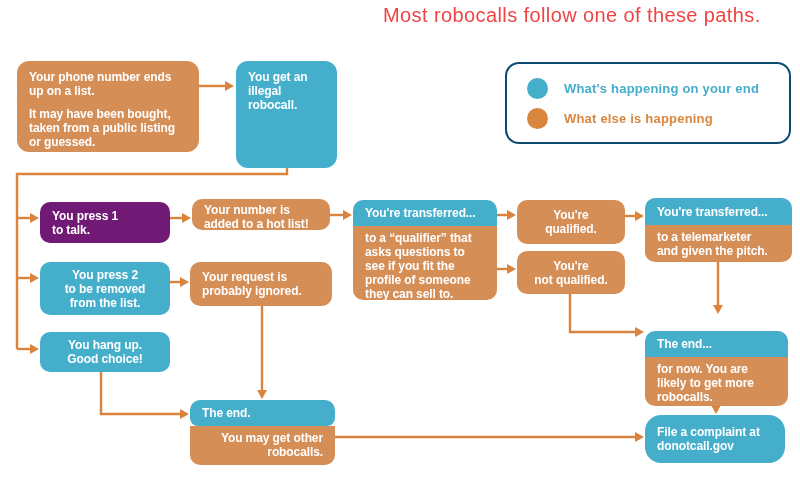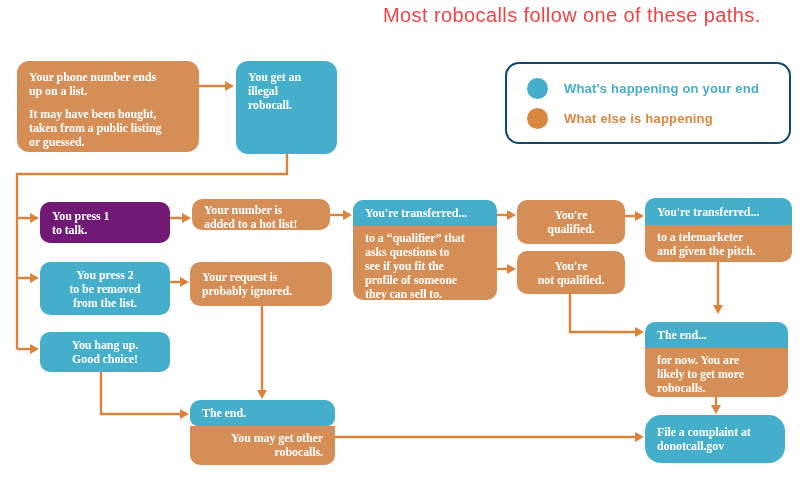--- a/index.html
+++ b/index.html
@@ -7,21 +7,21 @@
   #stage{position:relative;width:800px;height:485px;overflow:hidden;background:#ffffff;}
   #connectors{position:absolute;left:0;top:0;width:800px;height:485px;}
   .title{position:absolute;left:383px;top:4px;font-size:20px;font-weight:400;color:#ef4444;letter-spacing:.4px;white-space:nowrap;}
   .legend{position:absolute;left:505px;top:62px;width:286px;height:82px;box-sizing:border-box;
           border:2px solid #0c4a6e;border-radius:14px;background:#ffffff;
           display:flex;flex-direction:column;justify-content:center;gap:9px;padding-left:20px;}
   .legend-item{display:flex;align-items:center;gap:16px;}
   .dot{width:21px;height:21px;border-radius:50%;flex:0 0 auto;}
   .legend-label{font-size:13px;font-weight:700;letter-spacing:.2px;white-space:nowrap;}
   .node{position:absolute;display:flex;flex-direction:column;overflow:hidden;color:#ffffff;}
-  .part{display:flex;flex-direction:column;box-sizing:border-box;padding:4px 12px;flex:1 1 auto;font-family:Liberation Serif, serif;}
+  .part{display:flex;flex-direction:column;box-sizing:border-box;padding:4px 12px;flex:1 1 auto;}
   .ln{font-size:12px;font-weight:700;line-height:14px;letter-spacing:-0.1px;white-space:nowrap;}
   .sp{height:9px;}
 </style>
 </head>
 <body>
 
 <div id="stage">
   <svg id="connectors" viewBox="0 0 800 485">
       <polyline points="199,86 226,86" fill="none" stroke="#D9833C" stroke-width="2.4"></polyline>
       <polygon points="234,86 225,81 225,91" fill="#D9833C"></polygon>
@@ -73,21 +73,21 @@
 <div class="node" style="left: 17px; top: 61px; width: 182px; height: 91px; border-radius: 12px;">
       <div class="part" style="background: rgb(214, 142, 87); text-align: left; padding-top: 9px;">
         <div class="ln">Your phone number ends</div>
         <div class="ln">up on a list.</div>
         <div class="ln sp"></div>
         <div class="ln">It may have been bought,</div>
         <div class="ln">taken from a public listing</div>
         <div class="ln">or guessed.</div>
       </div>
     </div>
-    <div class="node" style="left: 236px; top: 61px; width: 101px; height: 93px; border-radius: 12px;">
+    <div class="node" style="left: 236px; top: 61px; width: 101px; height: 107px; border-radius: 12px;">
       <div class="part" style="background: rgb(69, 174, 203); text-align: left; padding-top: 9px;">
         <div class="ln">You get an</div>
         <div class="ln">illegal</div>
         <div class="ln">robocall.</div>
       </div>
     </div>
     <div class="node" style="left: 40px; top: 202px; width: 130px; height: 41px; border-radius: 10px;">
       <div class="part" style="background: #701a75; text-align: left; justify-content: center;">
         <div class="ln">You press 1</div>
         <div class="ln">to talk.</div>
@@ -153,21 +153,21 @@
     </div>
     <div class="node" style="left: 190px; top: 400px; width: 145px; height: 65px; border-radius: 10px;">
       <div class="part" style="background: rgb(69, 174, 203); text-align: left; flex: 0 0 26px; justify-content: center; border-radius: 8px;">
         <div class="ln">The end.</div>
       </div>
       <div class="part" style="background: rgb(214, 142, 87); text-align: right; padding-top: 5px;">
         <div class="ln">You may get other</div>
         <div class="ln">robocalls.</div>
       </div>
     </div>
-    <div class="node" style="left: 645px; top: 322px; width: 143px; height: 75px; border-radius: 10px;">
+    <div class="node" style="left: 645px; top: 331px; width: 143px; height: 75px; border-radius: 10px;">
       <div class="part" style="background: rgb(69, 174, 203); text-align: left; flex: 0 0 26px; justify-content: center;">
         <div class="ln">The end...</div>
       </div>
       <div class="part" style="background: rgb(214, 142, 87); text-align: left; padding-top: 5px;">
         <div class="ln">for now. You are</div>
         <div class="ln">likely to get more</div>
         <div class="ln">robocalls.</div>
       </div>
     </div>
     <div class="node" style="left: 645px; top: 415px; width: 140px; height: 48px; border-radius: 16px;">

